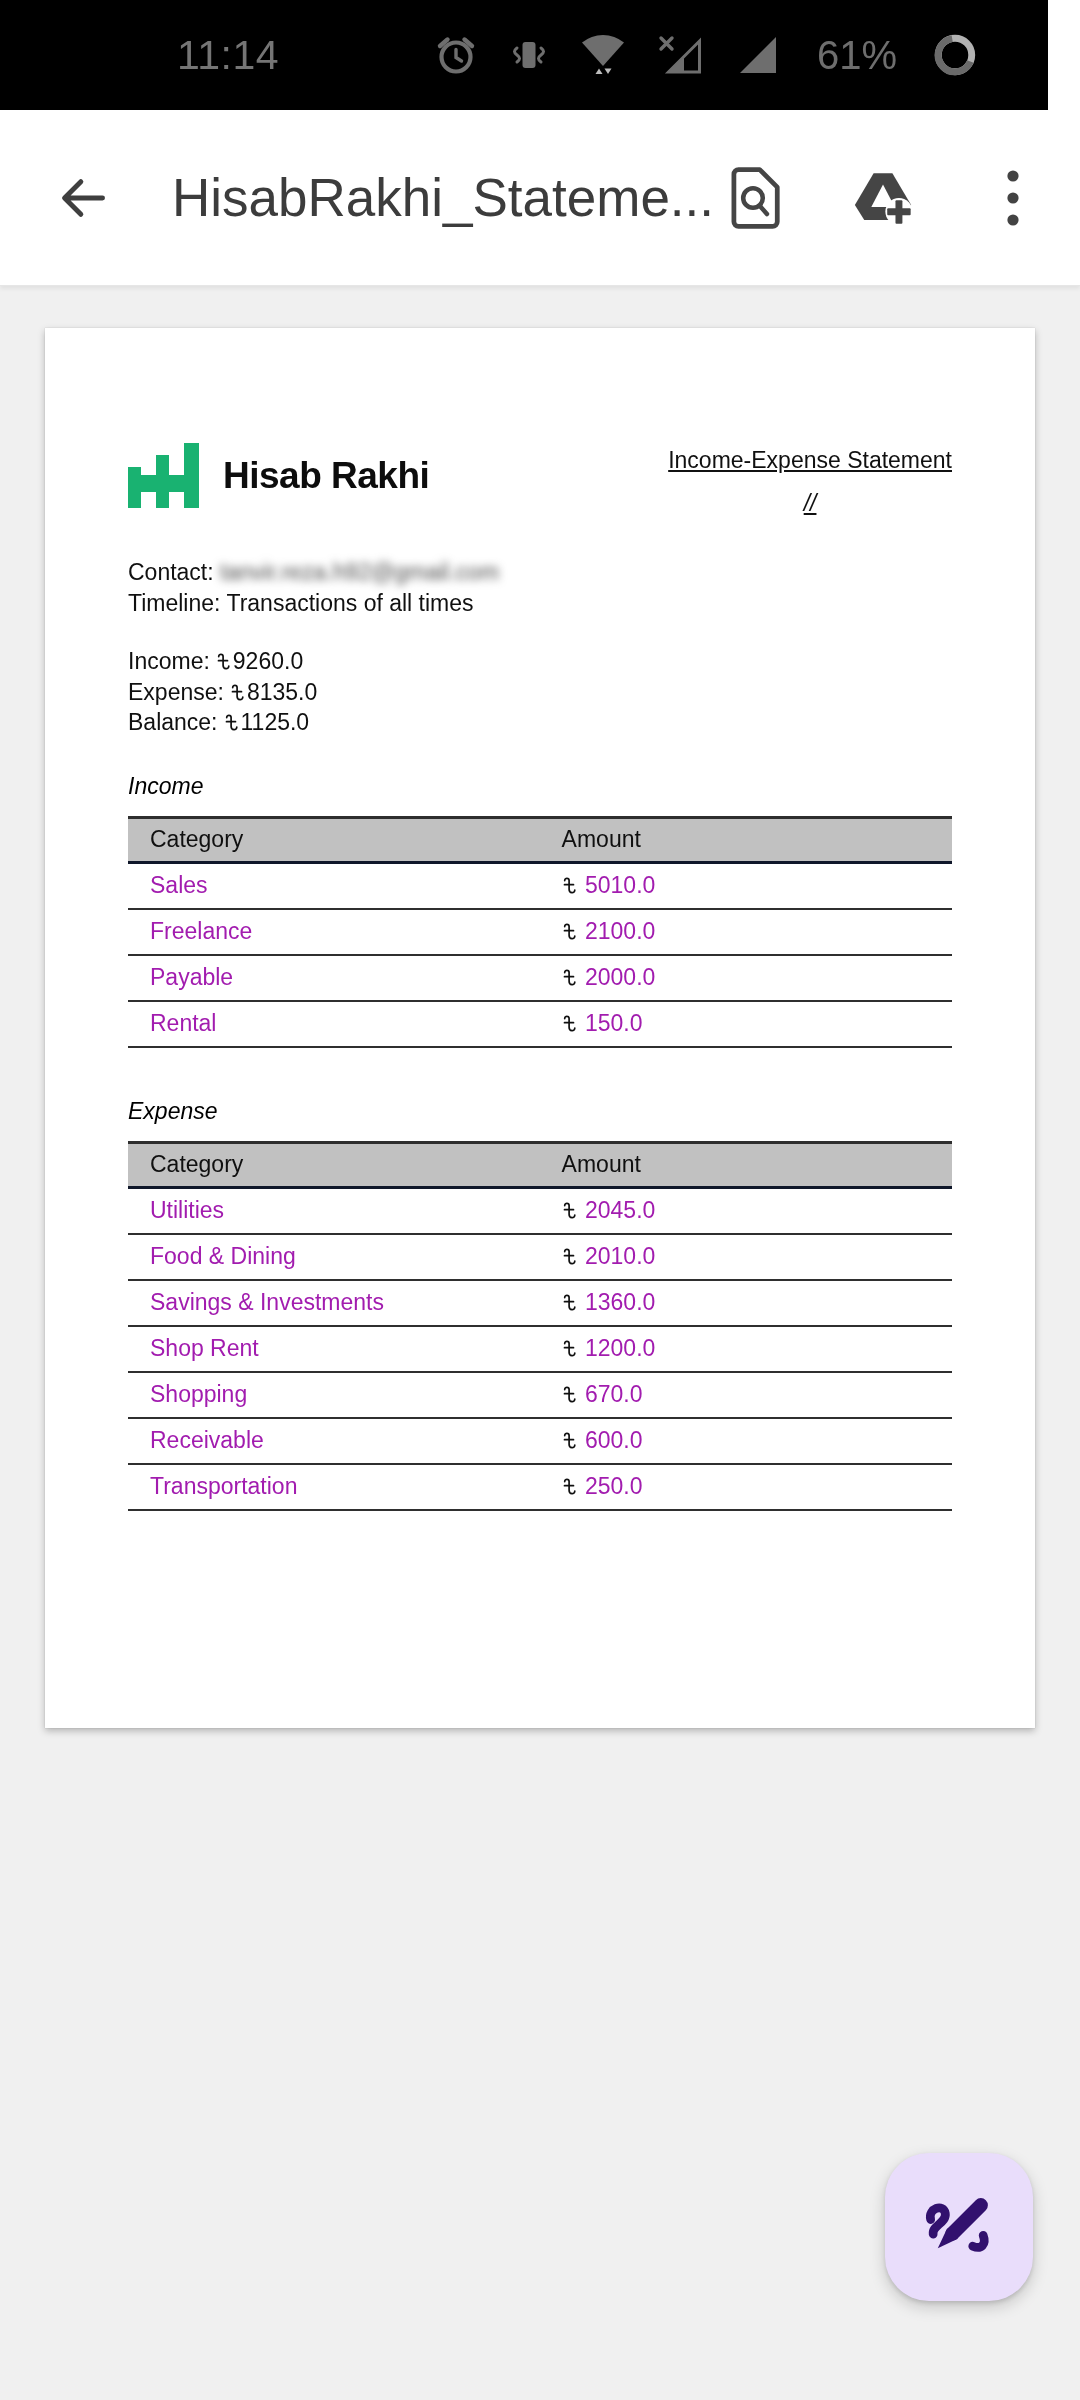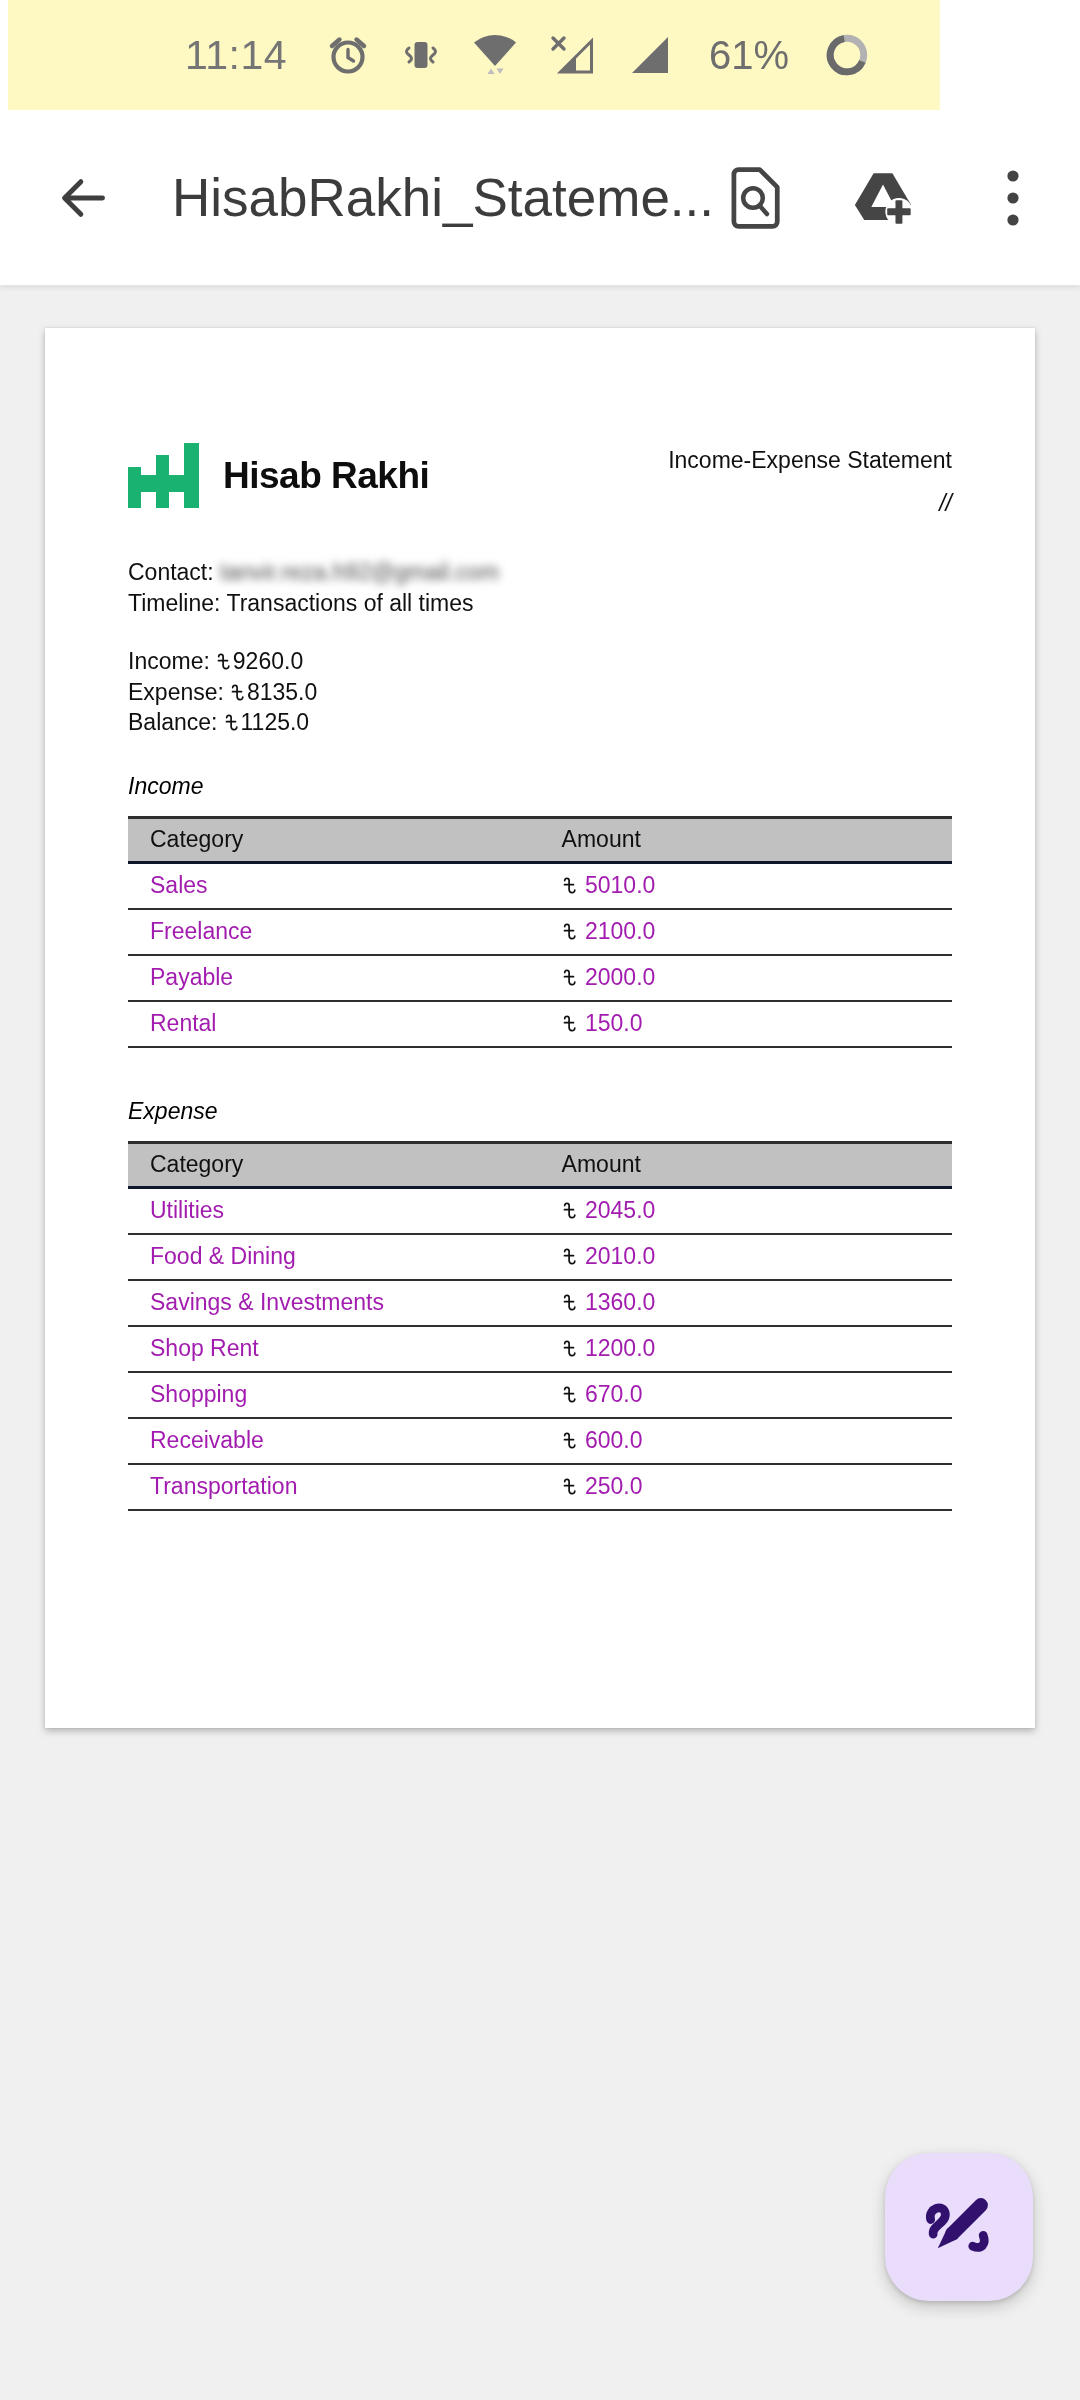--- a/index.html
+++ b/index.html
@@ -3,21 +3,21 @@
 <meta charset="utf-8">
 <style>
   html,body{margin:0;padding:0;}
   body{
     width:1080px;height:2400px;position:relative;background:#fff;
     font-family:"Liberation Sans",sans-serif;overflow:hidden;
     -webkit-font-smoothing:antialiased;
   }
   
   .statusbar{
-    position:absolute;top:0;left:8px;width:932px;height:110px;background:#fef9c3;
+    position:absolute;top:0;left:0;width:1048px;height:110px;background:#000000;
     display:flex;align-items:center;box-sizing:border-box;padding:0 70px 0 177px;
   }
   .status-time{font-size:41px;color:#757575;letter-spacing:.5px;}
   .status-icons{margin-left:auto;display:flex;align-items:center;gap:31px;}
   .status-icons svg{display:block;}
   .battery-pct{font-size:40px;color:#6E6E6E;margin:0 4px 0 8px;}
   
   .toolbar{
     position:absolute;top:110px;left:0;width:1080px;height:176px;background:#fff;
     display:flex;align-items:center;box-sizing:border-box;padding:0 36px 0 52px;
@@ -35,21 +35,21 @@
   .page{
     position:absolute;left:45px;top:328px;width:990px;height:1400px;background:#fff;
     box-sizing:border-box;padding:0 83px;
     box-shadow:0 3px 7px rgba(0,0,0,.25),0 0 1px rgba(0,0,0,.2);
     color:#111;
   }
   .doc-header{display:flex;align-items:flex-start;margin-top:115px;}
   .brand-logo{display:block;margin-top:0;}
   .brand-name{font-size:37px;font-weight:bold;color:#0d0d0d;letter-spacing:-.5px;
     margin-left:24px;line-height:65px;}
-  .stmt-block{margin-left:auto;text-align:right;}
+  .stmt-block{margin-left:auto;text-align:center;text-decoration:underline;}
   .stmt-title{font-size:23px;line-height:26px;margin-top:4px;color:#101010;}
   .stmt-date{font-size:23px;font-style:italic;margin-top:17px;color:#101010;}
   .doc-info{margin-top:40px;}
   .doc-line{margin:0;font-size:23px;line-height:30.5px;color:#101010;}
   .blurred{filter:blur(4px);color:#4a4a4a;}
   .doc-summary{margin-top:28px;}
   .section-title{font-size:23px;line-height:30px;color:#000000;font-style:italic;}
   .st-income{margin:33px 0 0 0;}
   .st-expense{margin:48px 0 0 0;}
   .doc-table{width:100%;border-collapse:collapse;table-layout:fixed;margin-top:15px;}

